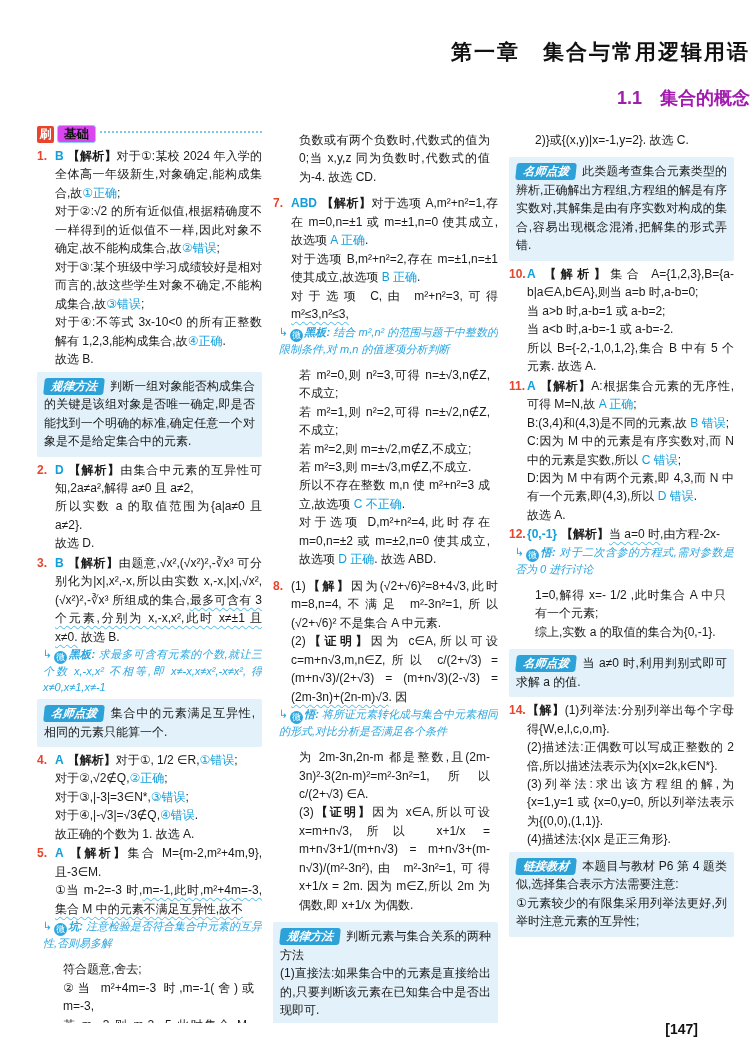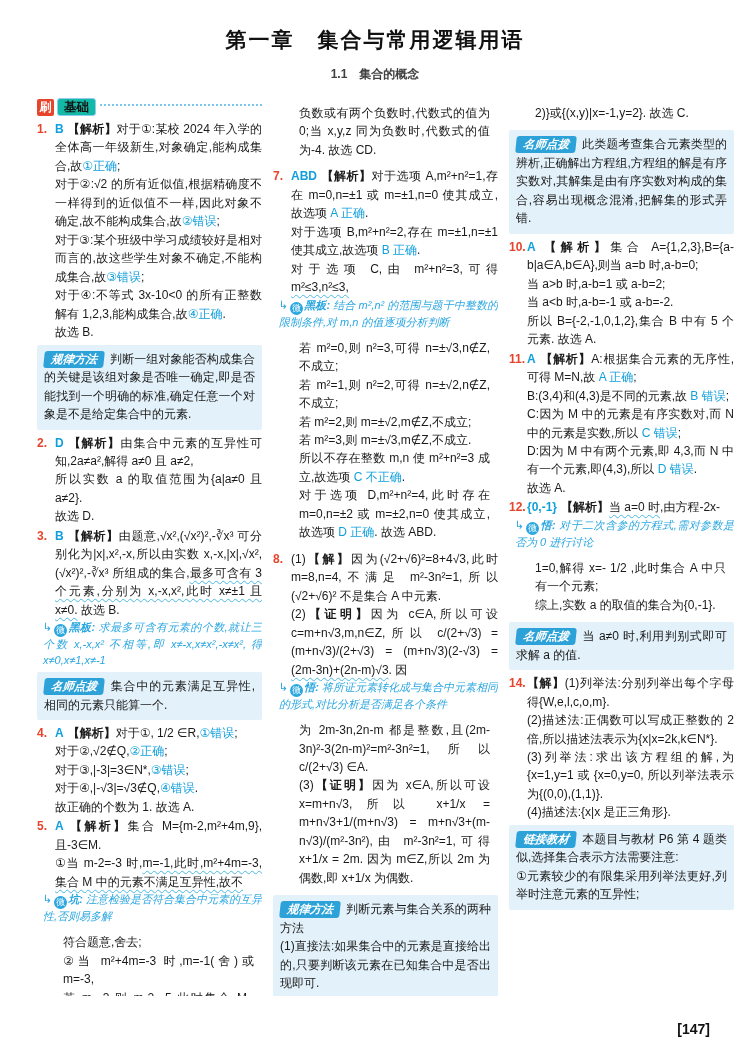--- a/index.html
+++ b/index.html
@@ -1,32 +1,32 @@
 <!DOCTYPE html>
 <html><head>
 <meta charset="utf-8">
 <style>
   html,body{margin:0;padding:0;}
   body{
     width:750px;height:1045px;background:#ffffff;position:relative;overflow:hidden;
     font-family:"Liberation Sans","DejaVu Sans",sans-serif;
     -webkit-font-smoothing:antialiased;color:#1a1a1a;
   }
-  .titlewrap{text-align:center;padding-top:26px;}
+  .titlewrap{text-align:right;padding-top:38px;}
   .title{font-size:21px;font-weight:bold;letter-spacing:2px;color:#111;}
-  .subtitle{font-size:12px;font-weight:bold;margin-top:12px;color:#404040;}
+  .subtitle{font-size:18px;font-weight:bold;margin-top:20px;color:#a21caf;}
   .cols{display:flex;gap:11px;padding:0 37px;margin-top:13px;}
   .col{flex:0 0 225px;width:225px;height:900px;overflow:hidden;
        font-size:12px;line-height:1.54;text-align:justify;}
   
   .sect{display:flex;align-items:center;margin:2px 0 4px 0;}
   .sect .sq{background:#e8432b;color:#fff;font-weight:bold;font-size:12px;
             width:17px;height:17px;display:inline-flex;align-items:center;justify-content:center;
             border-radius:2px;flex:0 0 auto;}
-  .sect .lb{background:#14b8a6;border:1px solid #8fcdef;border-radius:3px;color:#111;
+  .sect .lb{background:#d946ef;border:1px solid #8fcdef;border-radius:3px;color:#111;
             font-weight:bold;font-size:12.5px;padding:0 6px;margin-left:3px;line-height:16px;height:16px;}
   .sect .dots{flex:1;border-bottom:2px dotted #7cc8ec;margin-left:4px;height:1px;transform:translateY(-3px);}
   
   .item{position:relative;padding-left:18px;margin:0 0 1px 0;}
   .qnum{position:absolute;left:0;top:0;color:#e8432b;font-weight:bold;}
   .ans{color:#109fdc;font-weight:bold;margin-right:4px;}
   .para{margin:0;}
   .hl{color:#109fdc;}
   .wavy{text-decoration:underline wavy #49b8e8 1px;text-underline-offset:3px;}
   b{font-weight:bold;}
@@ -37,21 +37,21 @@
          transform:skewX(-6deg);}
   
   .note{color:#2aa6e0;font-size:11px;line-height:1.45;margin:1px 0 2px 6px;font-style:italic;}
   .note .arrow{font-style:normal;margin-right:2px;}
   .note .circ{display:inline-flex;width:13px;height:13px;border-radius:50%;background:#2aa6e0;
               color:#fff;font-size:9px;align-items:center;justify-content:center;
               font-style:normal;vertical-align:-2px;margin-right:1px;}
   .note b{font-weight:bold;margin-top:36px;}
   .cont{margin:8px;}
   .cont.ind{padding-left:18px;}
-  .pagenum{position:absolute;right:40px;bottom:8px;font-weight:bold;font-size:14px;color:#111;}
+  .pagenum{position:absolute;right:52px;bottom:8px;font-weight:bold;font-size:14px;color:#111;}
 </style>
 </head>
 <body>
 
 <div class="titlewrap">
   <div class="title">第一章　集合与常用逻辑用语</div>
   <div class="subtitle">1.1　集合的概念</div>
 </div>
 
 <div class="cols">

